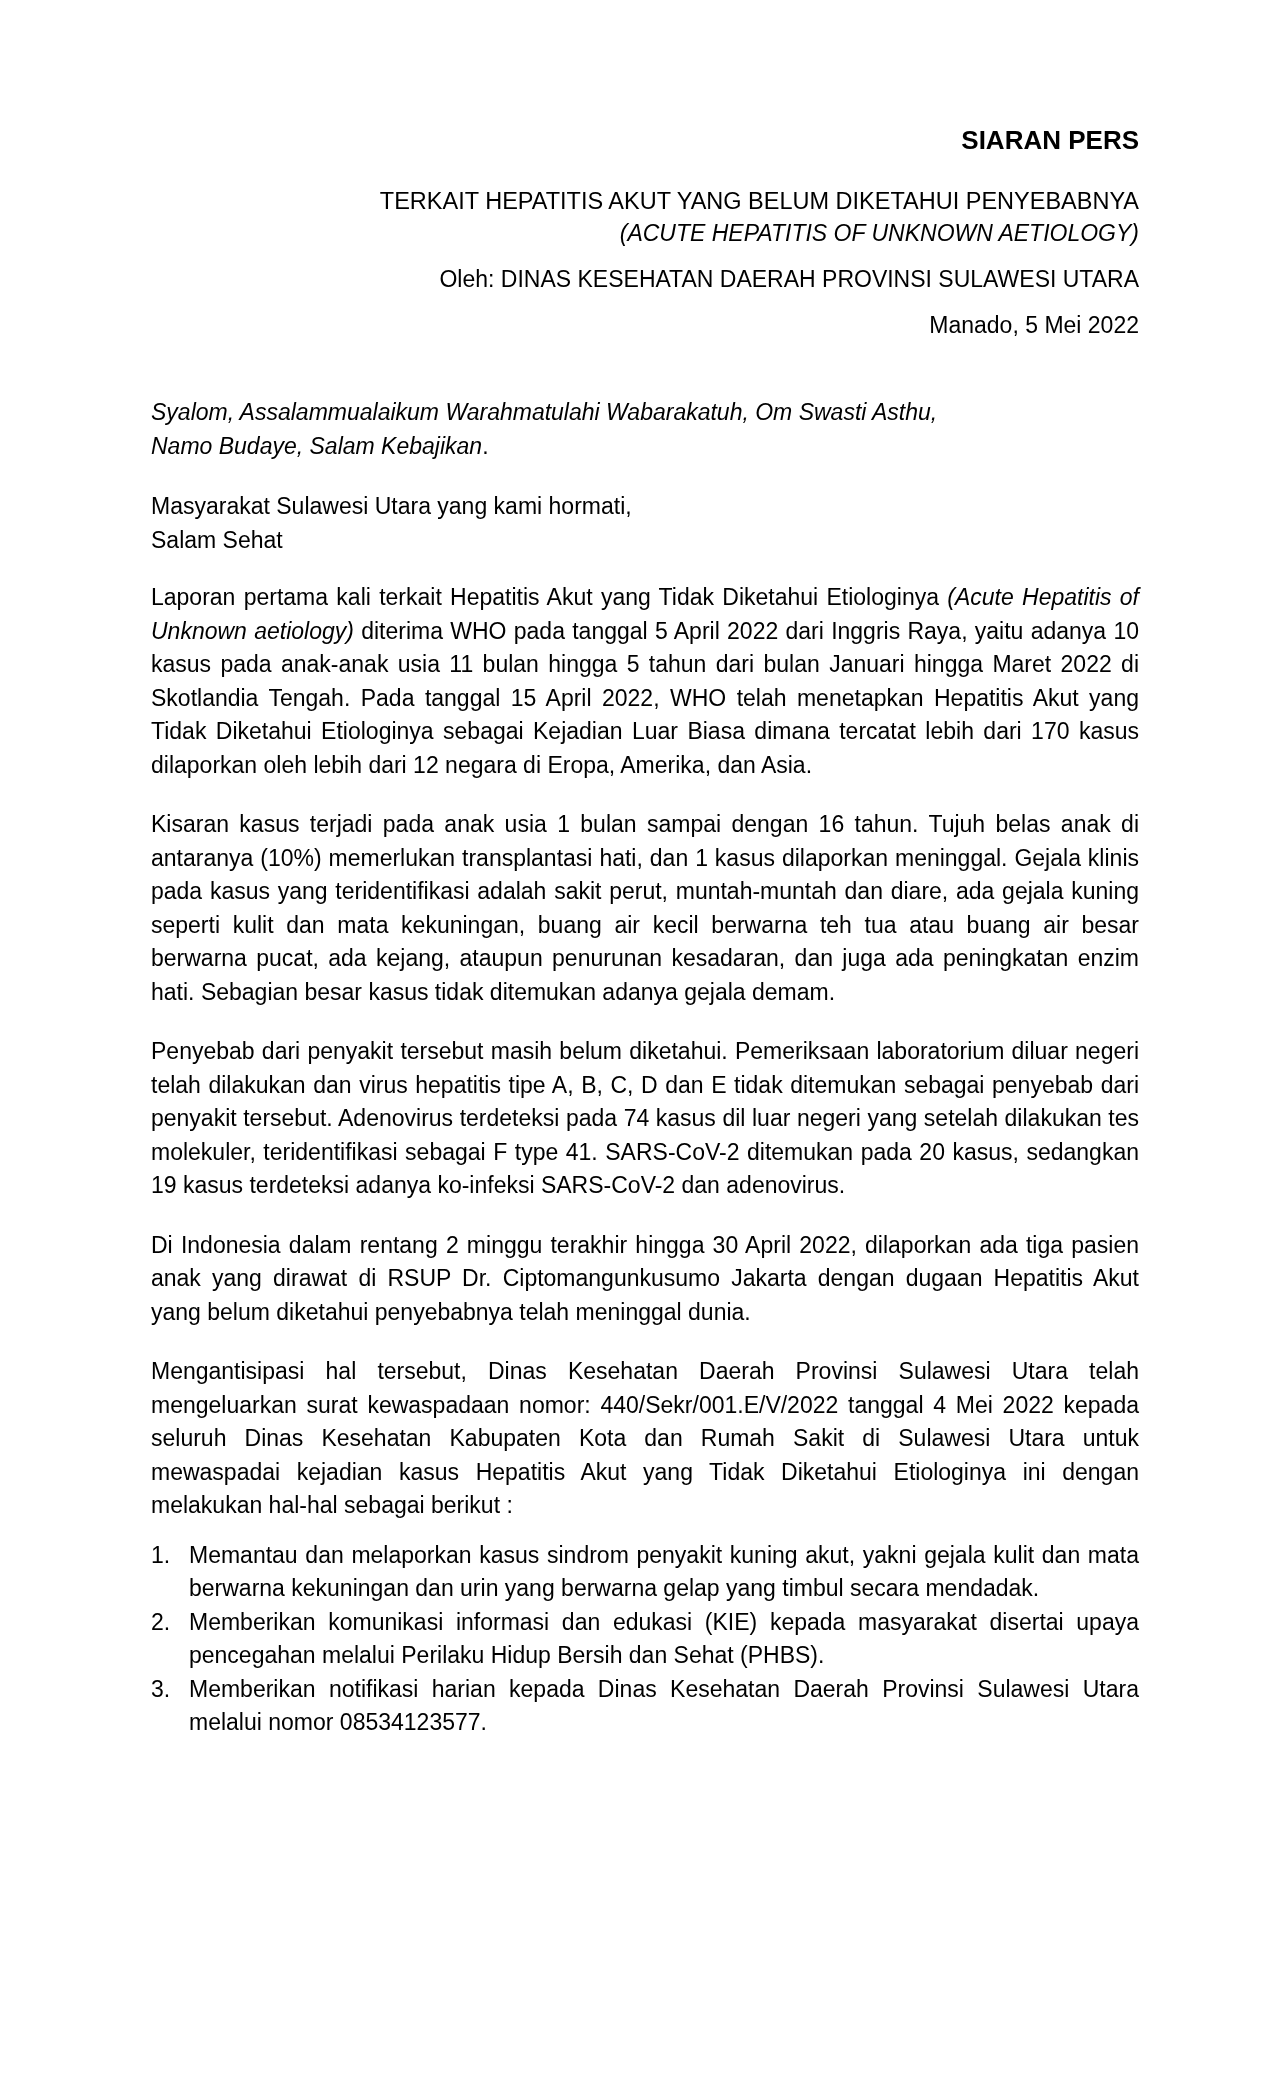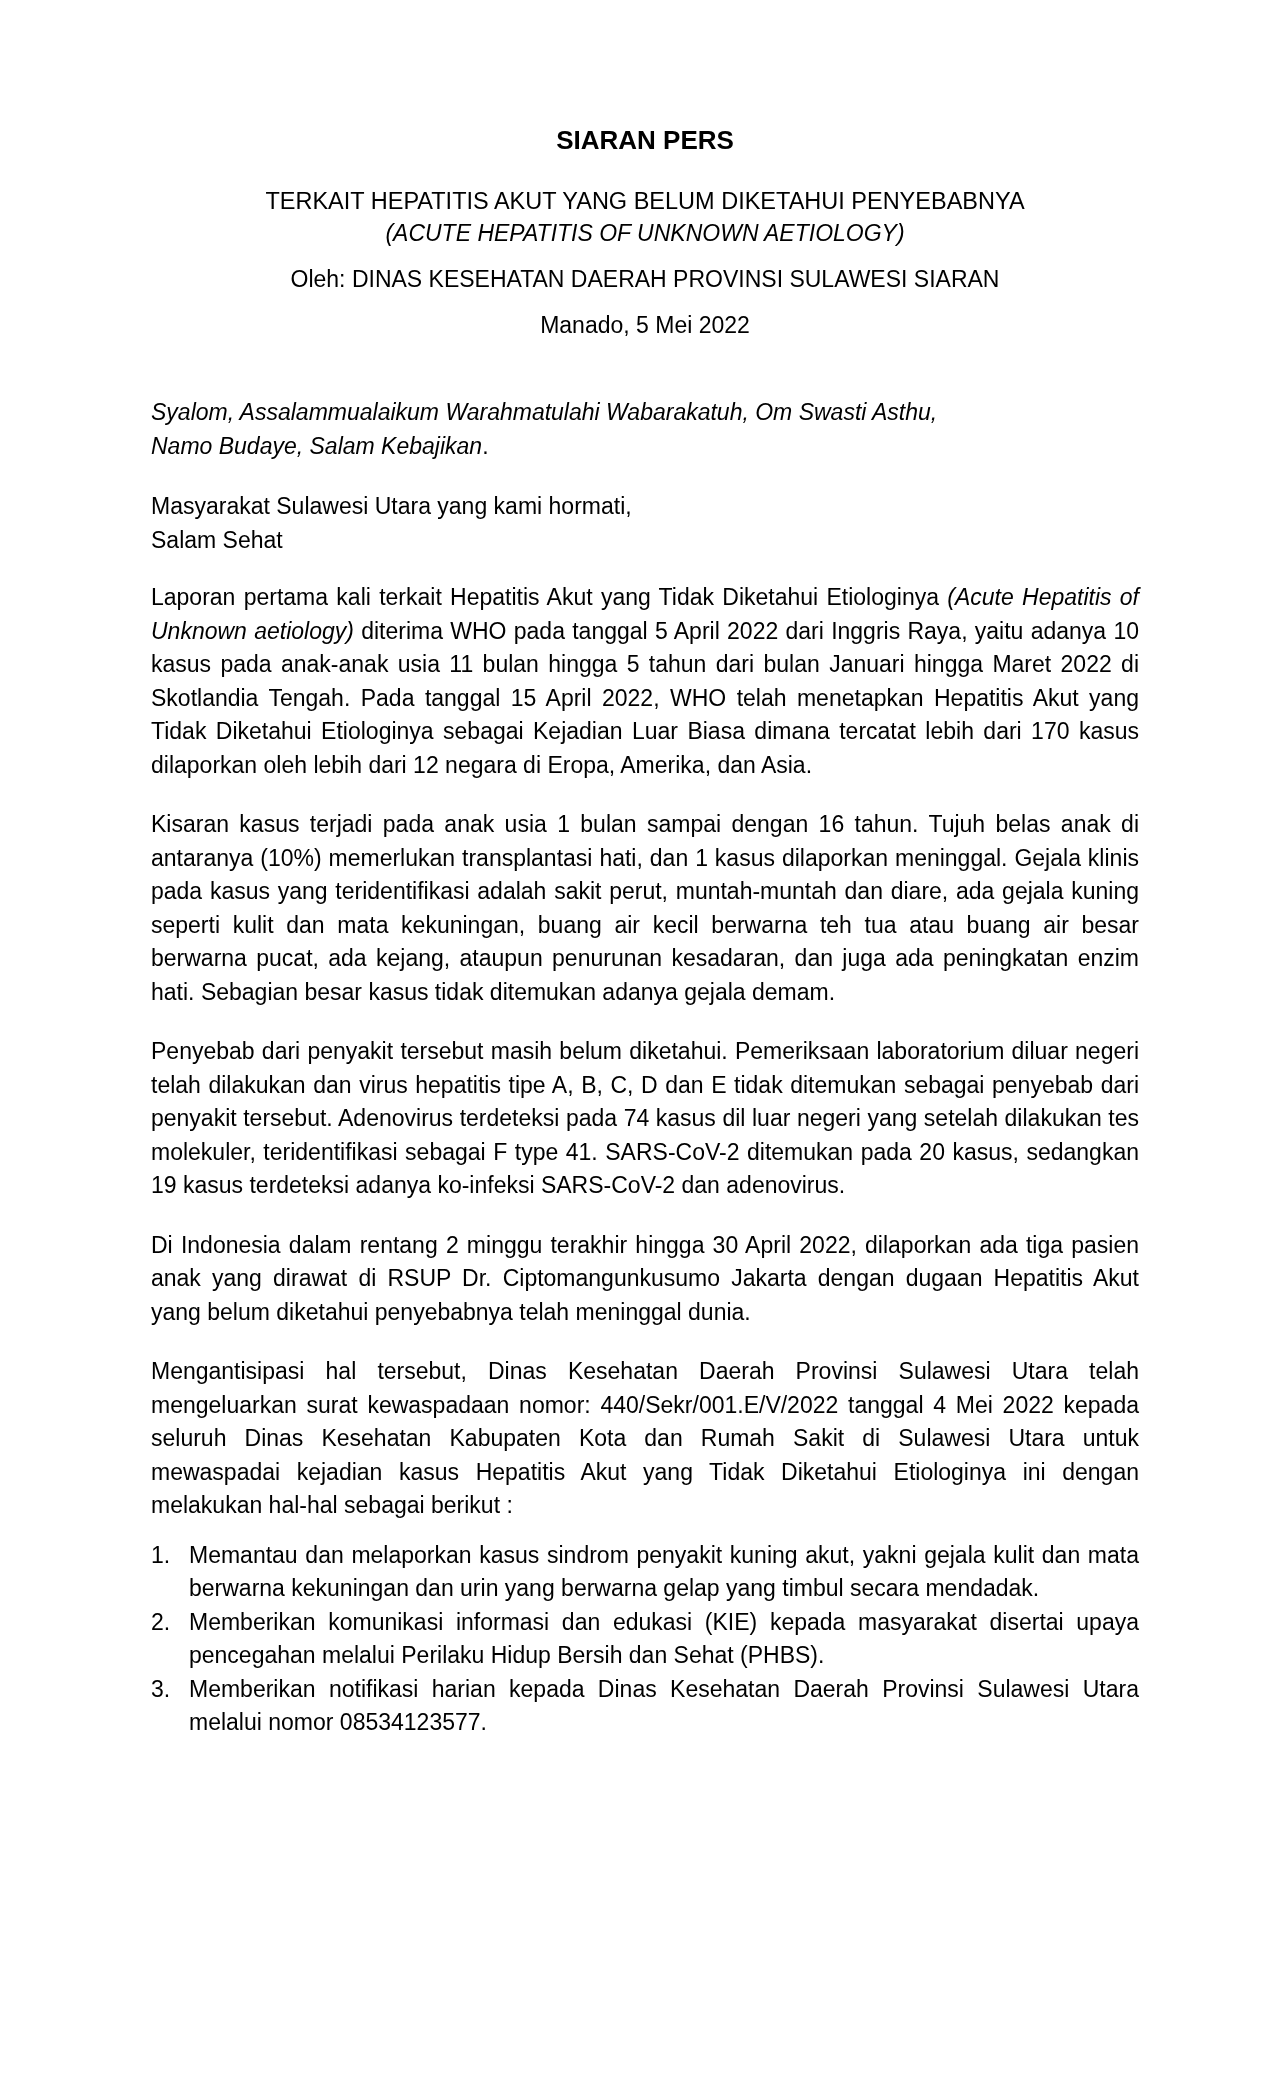--- a/index.html
+++ b/index.html
@@ -2,21 +2,21 @@
 <html><head>
   <meta charset="utf-8">
   <style>
     html, body { margin: 0; padding: 0; background: #ffffff; }
     body { width: 1275px; height: 2100px; position: relative; overflow: hidden; }
     .page {
       position: absolute; left: 151px; top: 0; width: 988px;
       font-family: "Liberation Sans", sans-serif; font-size: 23px; color: #000;
       line-height: 33.5px;
     }
-    .center { text-align: center; }
+    .center { text-align: right; }
     .title { position: absolute; left: 0; width: 988px; top: 123px; font-weight: bold; font-size: 26px; line-height: 34px; }
     .subtitle { position: absolute; left: 0; width: 988px; top: 185px; font-weight: normal; font-size: 23.5px; line-height: 32px; }
     .subtitle-en { position: absolute; left: 0; width: 988px; top: 217px; font-style: italic; line-height: 32px; }
     .byline { position: absolute; left: 0; width: 988px; top: 263px; line-height: 32px; }
     .dateline { position: absolute; left: 0; width: 988px; top: 309px; line-height: 32px; }
     .body { position: absolute; left: 0; top: 396px; width: 988px; }
     .greeting { font-style: italic; margin: 0 0 27px 0; }
     .address { margin: 0 0 0 0; }
     .salam { margin: 0 0 24px 0; }
     p.para { margin: 0 0 26px 0; text-align: justify; text-align-last: left; }
@@ -27,21 +27,21 @@
     ol.actions li { position: relative; padding-left: 38px; text-align: justify; text-align-last: left; }
     ol.actions li .num { position: absolute; left: 0; top: 0; }
   </style>
 </head>
 <body>
 
 <div class="page">
   <div class="title center">SIARAN PERS</div>
   <div class="subtitle center">TERKAIT HEPATITIS AKUT YANG BELUM DIKETAHUI PENYEBABNYA</div>
   <div class="subtitle-en center">(ACUTE HEPATITIS OF UNKNOWN AETIOLOGY)</div>
-  <div class="byline center">Oleh: DINAS KESEHATAN DAERAH PROVINSI SULAWESI SIARAN</div>
+  <div class="byline center">Oleh: DINAS KESEHATAN DAERAH PROVINSI SULAWESI UTARA</div>
   <div class="dateline center">Manado, 5 Mei 2022</div>
 
   <div class="body">
     <div class="greeting">
       <div>Syalom, Assalammualaikum Warahmatulahi Wabarakatuh, Om Swasti Asthu,</div>
       <div><span>Namo Budaye, Salam Kebajikan</span><span style="font-style:normal">.</span></div>
     </div>
 
     <div class="address">Masyarakat Sulawesi Utara yang kami hormati,</div>
     <div class="salam">Salam Sehat</div>

